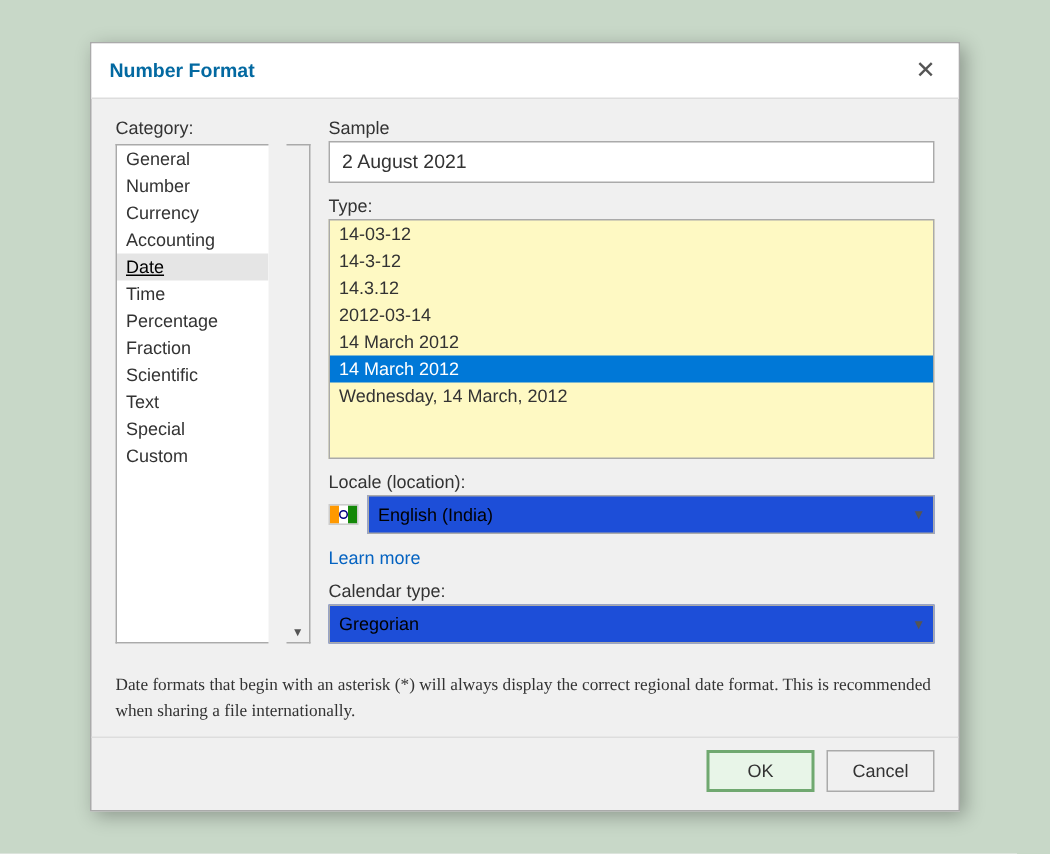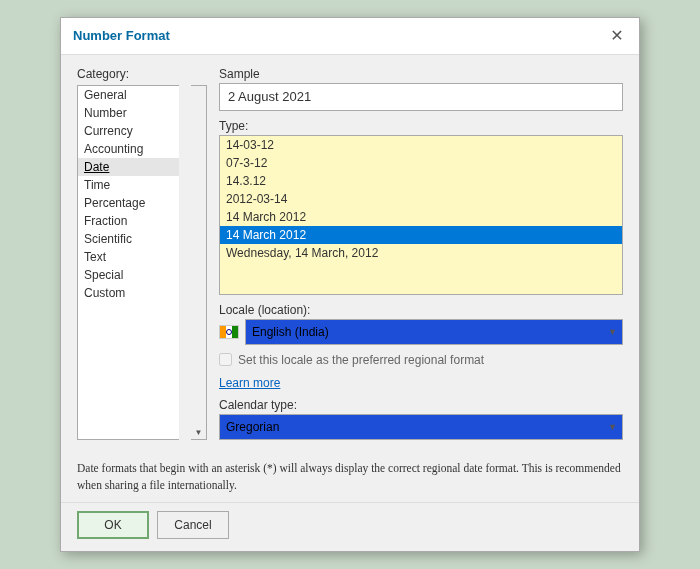--- a/index.html
+++ b/index.html
@@ -148,36 +148,35 @@
       align-items: center;
       gap: 6px;
       font-size: 12px;
       color: #666;
     }
     .checkbox-row input[type=checkbox] {
       accent-color: #0078d7;
     }
     .link {
       color: #0563c1;
-      text-decoration: underline;
       cursor: pointer;
       font-size: 12px;
     }
     .footer-note {
       padding: 8px 16px;
       font-size: 11.5px;
       color: #333;
       border-top: none;
       line-height: 1.5;
       font-family: Liberation Serif, serif;
     }
     .dialog-footer {
       padding: 8px 16px 12px;
       display: flex;
-      justify-content: flex-start;
+      justify-content: flex-end;
       gap: 8px;
       border-top: 1px solid #ddd;
     }
     .btn {
       min-width: 72px;
       height: 28px;
       padding: 0 16px;
       font-size: 12px;
       cursor: pointer;
       border: 1px solid #aaa;
@@ -260,45 +259,41 @@
 
       <div>
         <div class="field-label">Sample</div>
         <div class="sample-box">2 August 2021</div>
       </div>
 
       <div>
         <div class="field-label">Type:</div>
         <div class="type-list-container" id="type-list">
             <div class="type-item">14-03-12</div>
-            <div class="type-item">07-3-12</div>
+            <div class="type-item">14-3-12</div>
             <div class="type-item">14.3.12</div>
             <div class="type-item">2012-03-14</div>
             <div class="type-item">14 March 2012</div>
             <div class="type-item selected">14 March 2012</div>
             <div class="type-item">Wednesday, 14 March, 2012</div>
           </div>
       </div>
 
       <div>
         <div class="field-label">Locale (location):</div>
         <div style="display:flex; align-items:center; gap:6px;">
           <div class="locale-logo">
             <div class="locale-logo-inner"></div>
           </div>
           <div class="select-wrapper" style="flex:1;">
             <select class="select-field" id="locale-select"><option value="English (India)">English (India)</option><option value="English (US)">English (US)</option><option value="English (UK)">English (UK)</option></select>
           </div>
         </div>
       </div>
 
-      <div class="checkbox-row">
-        <input type="checkbox" disabled="" style="">
-        <label>Set this locale as the preferred regional format</label>
-      </div>
 
       <div>
         <span class="link">Learn more</span>
       </div>
 
       <div>
         <div class="field-label">Calendar type:</div>
         <div class="select-wrapper">
           <select class="select-field" id="calendar-select"><option value="Gregorian">Gregorian</option><option value="Hijri">Hijri</option><option value="Hebrew">Hebrew</option></select>
         </div>

